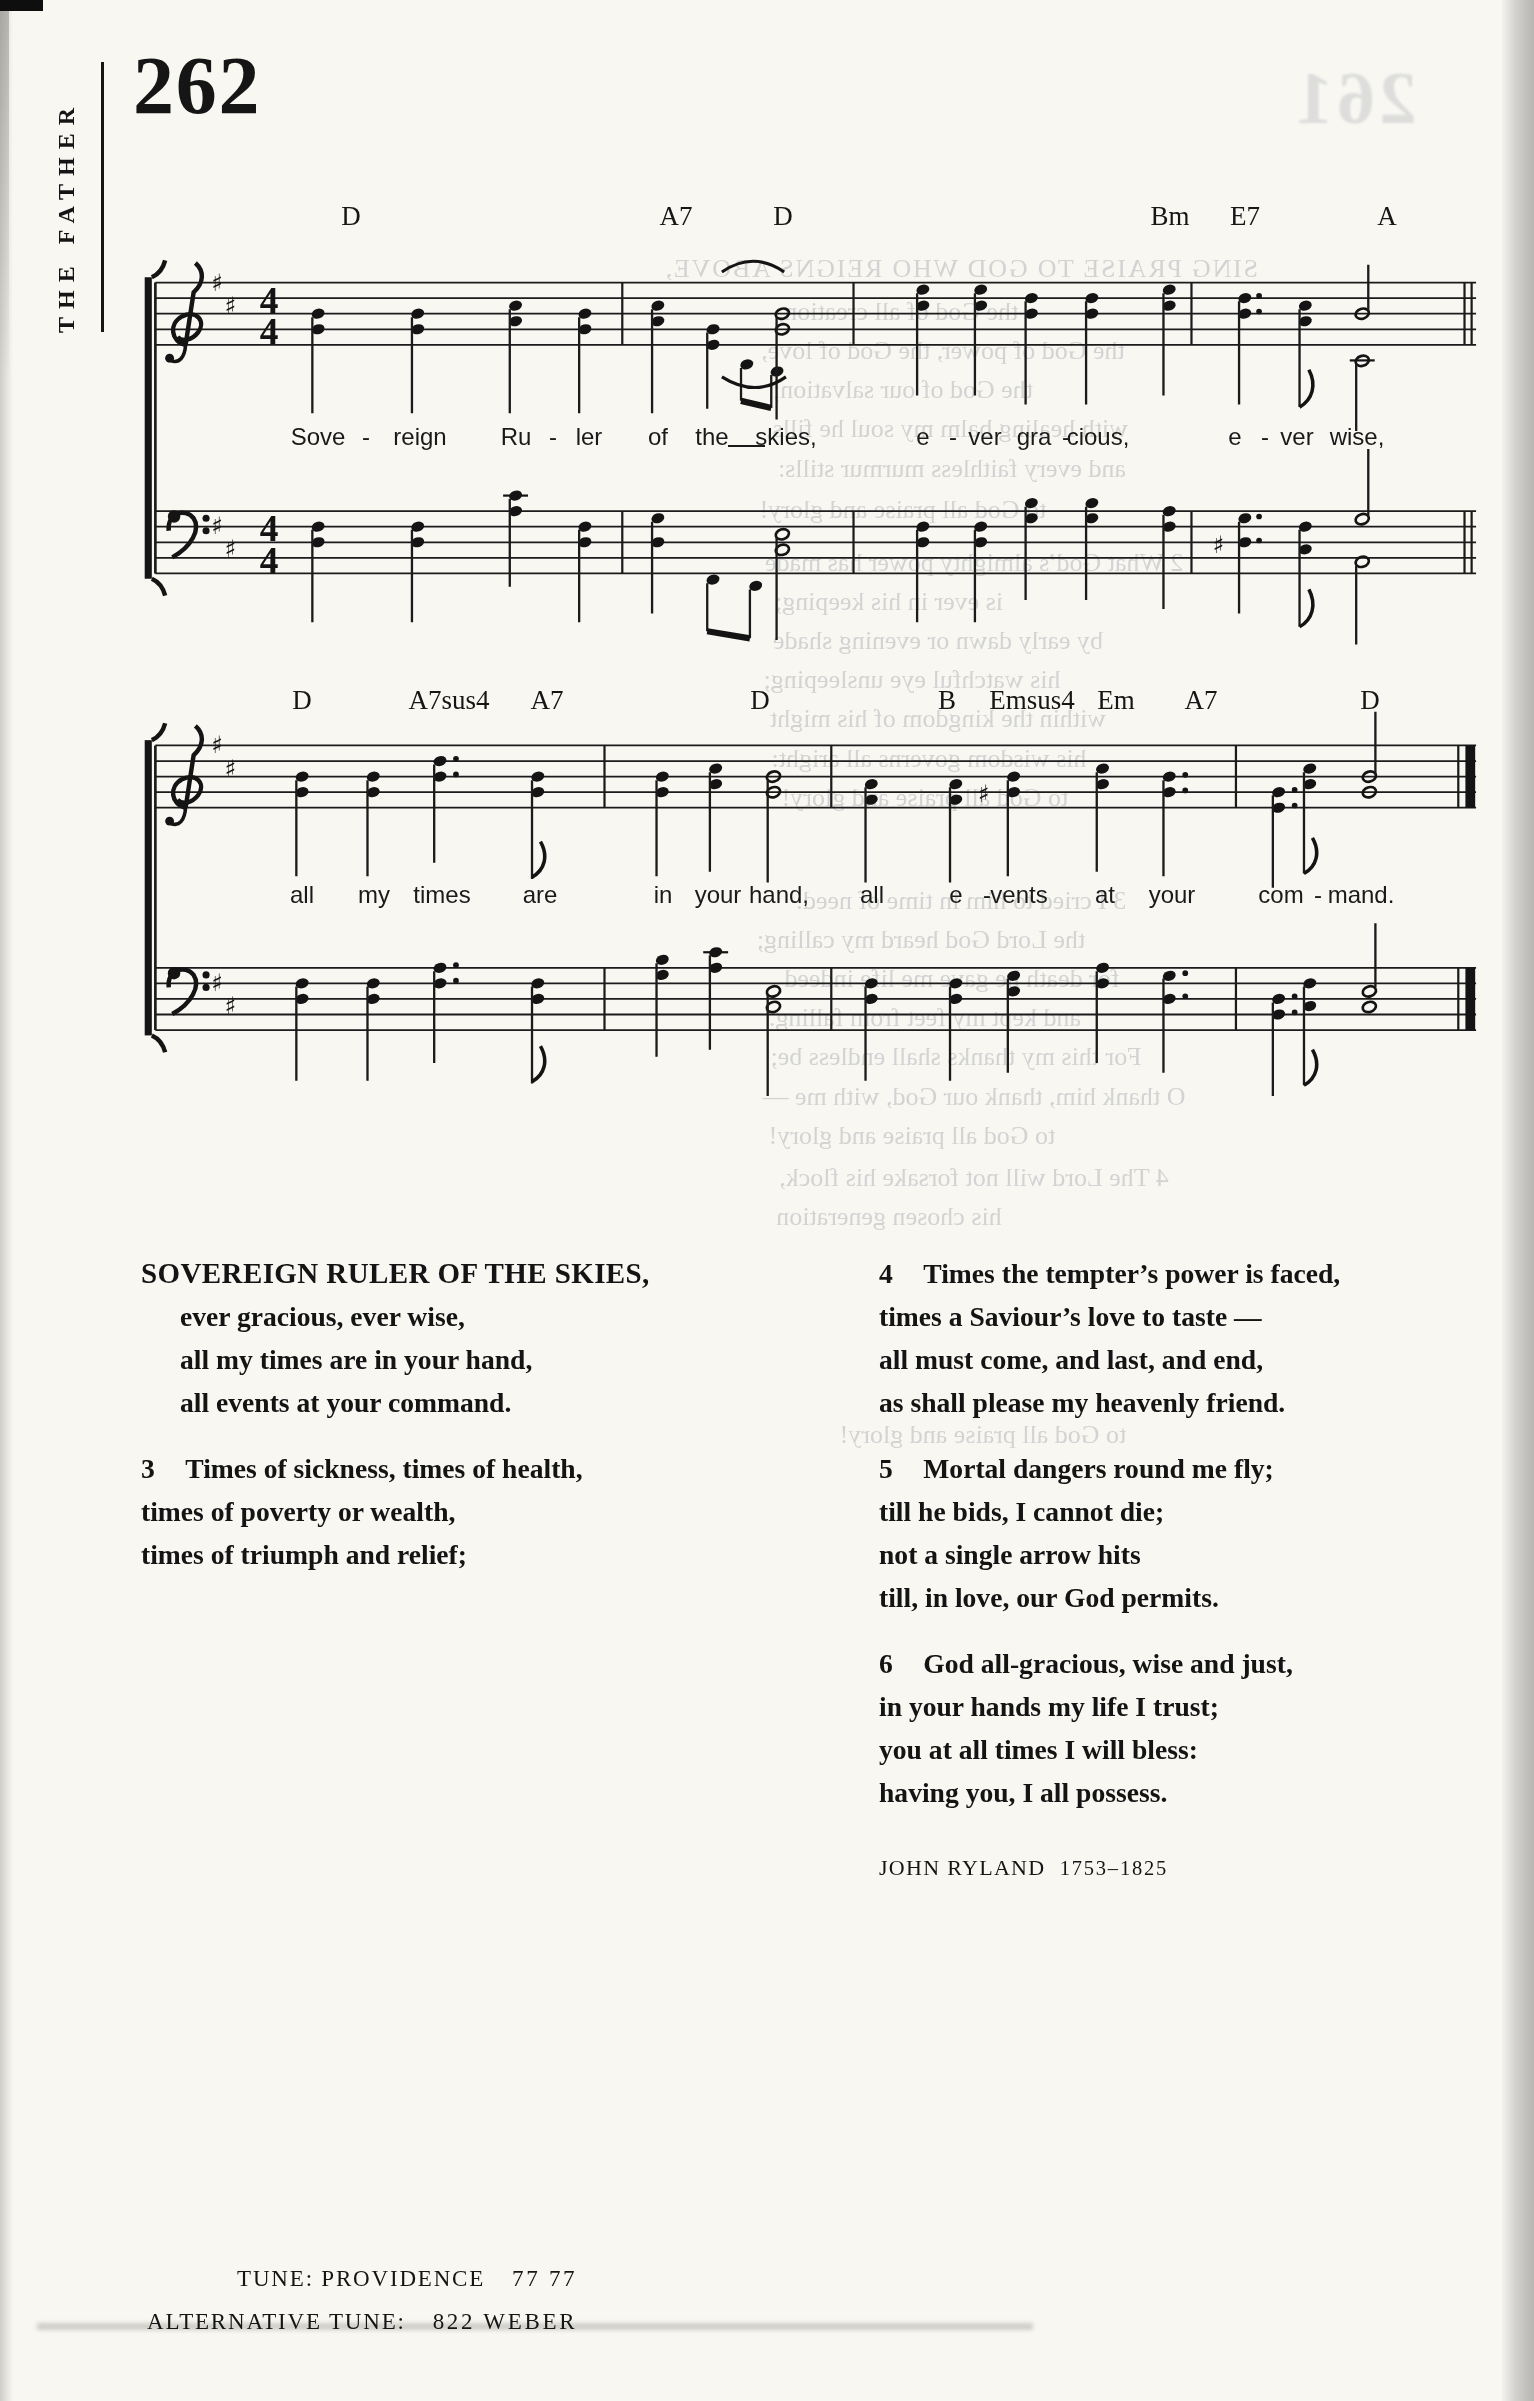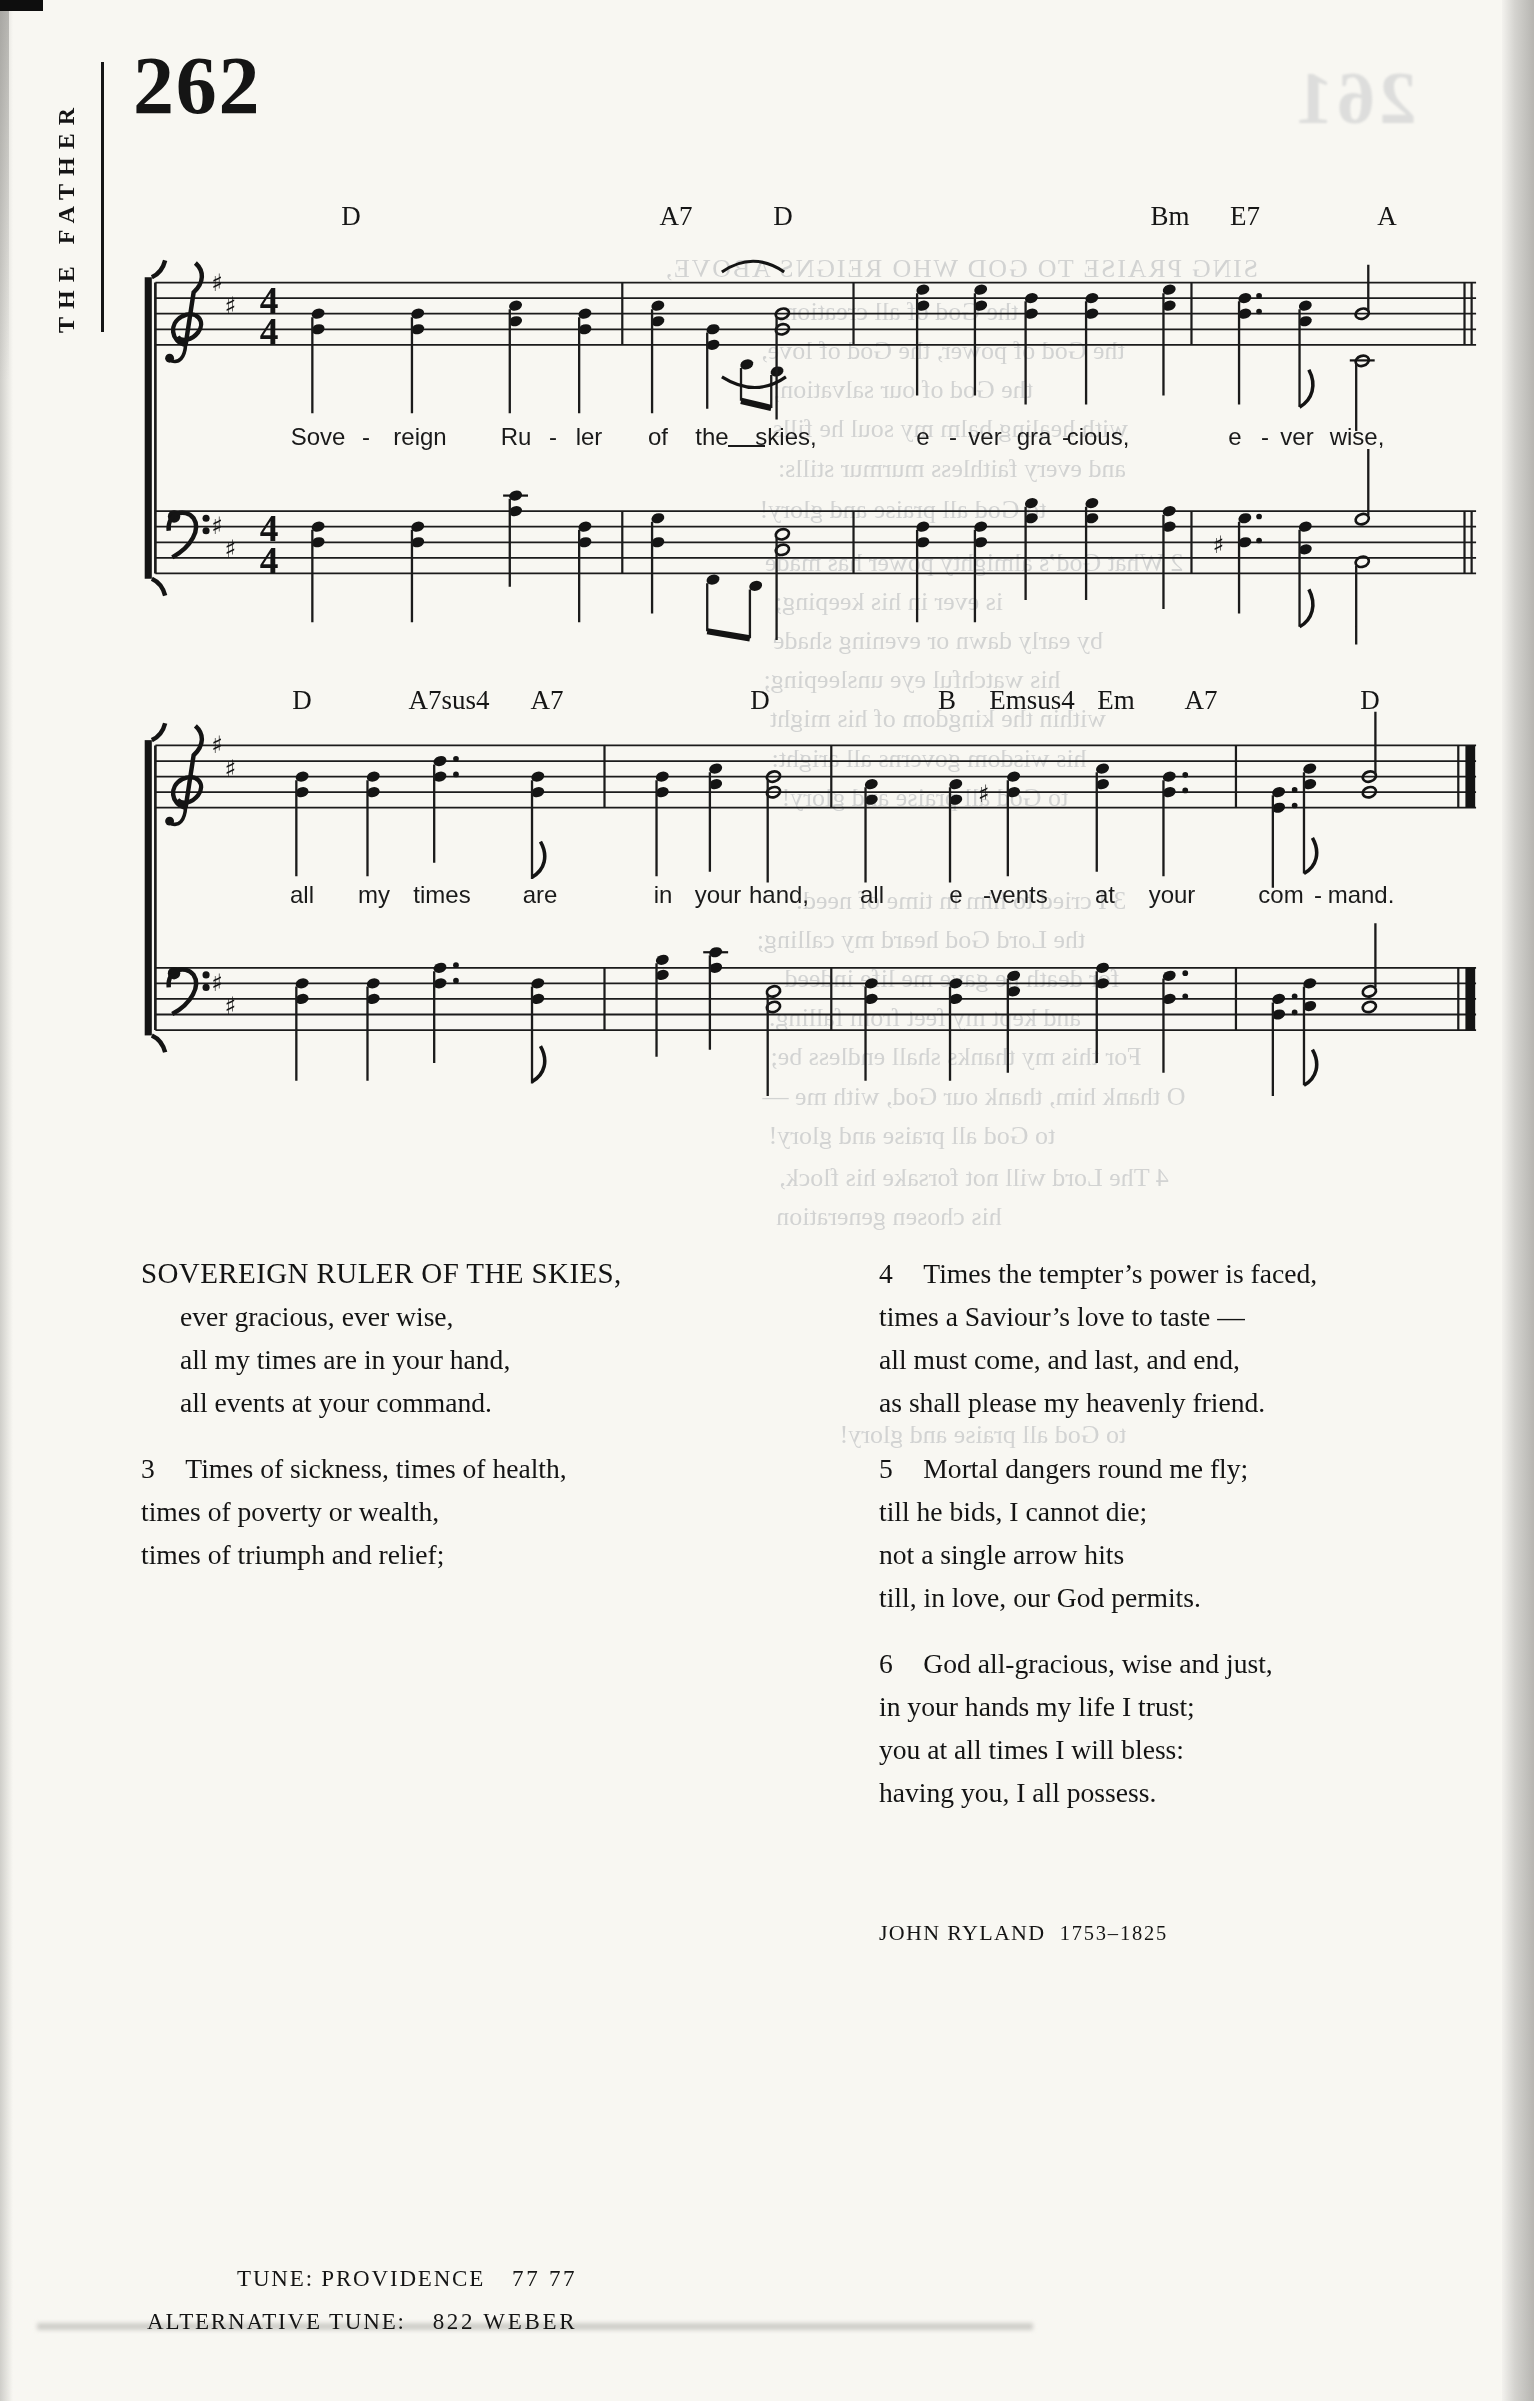--- a/index.html
+++ b/index.html
@@ -37,25 +37,25 @@
   .sysvg{position:absolute;left:133px;top:0;}
   .chord{position:absolute;transform:translateX(-50%);font-family:"Liberation Serif",serif;
      font-size:27px;color:#161616;white-space:nowrap;}
   .lyr{position:absolute;transform:translateX(-50%);font-family:"Liberation Sans",sans-serif;
      font-size:24px;color:#1a1a1a;white-space:nowrap;}
   .lyr-ext{position:absolute;height:2.2px;background:#1a1a1a;}
 
   
   .col{position:absolute;width:694px;font-size:27.6px;line-height:43px;color:#141414;}
   .verse{margin-bottom:23px;}
-  .v-line{white-space:nowrap;}
+  .v-line{white-space:nowrap;font-weight:bold;}
   .v-title{font-size:29px;letter-spacing:0.4px;}
   .v-indent{padding-left:39px;}
   .vnum{display:inline-block;min-width:23px;margin-right:21.3px;}
-  .attrib{position:absolute;left:879px;top:1920px;font-size:22px;letter-spacing:1.3px;}
+  .attrib{position:absolute;left:879px;top:1855px;font-size:22px;letter-spacing:1.3px;}
   .attrib .dates{font-size:20.5px;margin-left:14.2px;letter-spacing:1.8px;}
 
   .footer{position:absolute;left:147px;top:2257px;font-size:23px;letter-spacing:1.8px;line-height:43px;text-align:right;}
   .footer .meter{margin-left:27px;letter-spacing:2.7px;}
   svg text{font-family:"Liberation Serif",serif;}
   svg .sharp{font-family:"DejaVu Sans",sans-serif;font-size:27px;}
   svg .tsig{font-size:42px;font-weight:bold;}
 </style>
 </head>
 <body>

